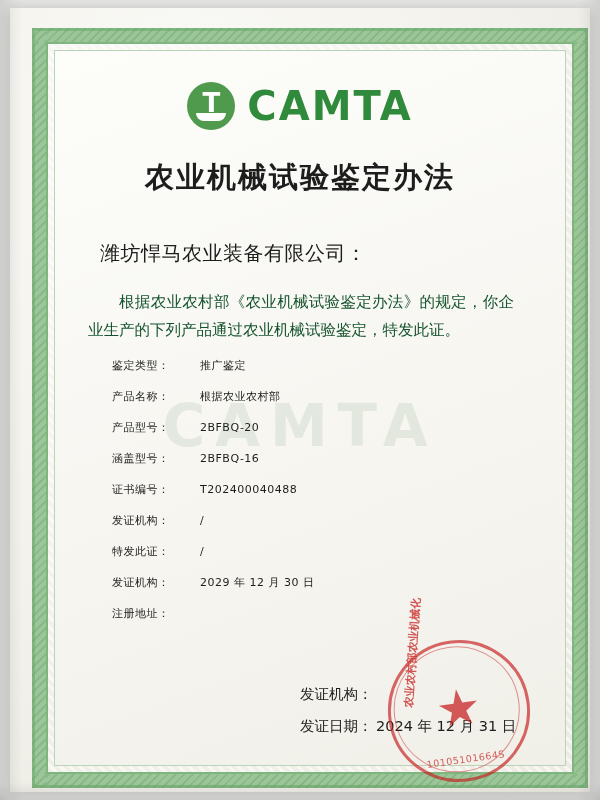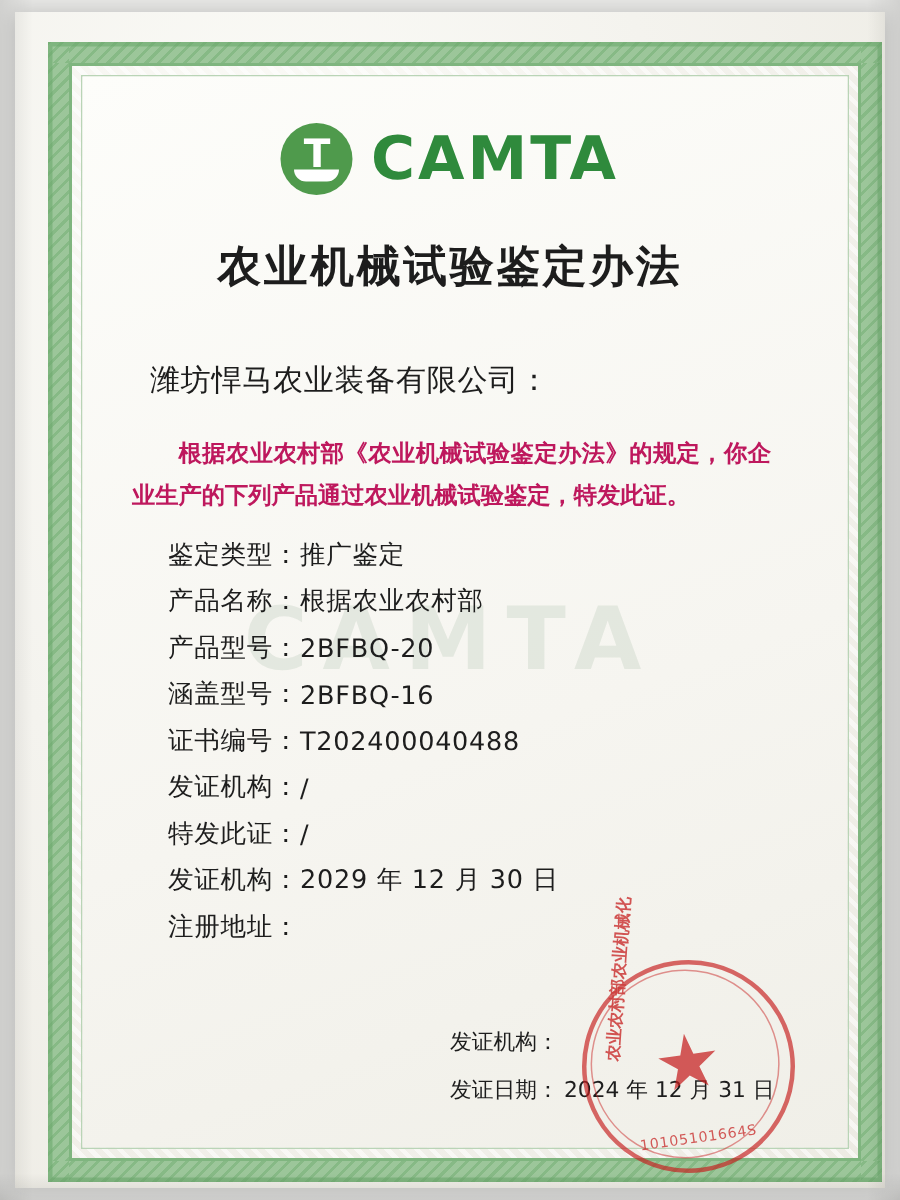--- a/index.html
+++ b/index.html
@@ -175,37 +175,36 @@
     margin-left: 12px;
   }
 
   .body-para {
     position: absolute;
     left: 88px;
     top: 288px;
     width: 426px;
     font-size: 15.5px;
     line-height: 28px;
-    color: #be185d;
+    color: #14532d;
     text-indent: 31px;
     text-align: justify;
-    font-weight: bold;
   }
 
   .fields {
     position: absolute;
     left: 112px;
     top: 350px;
     width: 420px;
   }
   .field-row {
     display: flex;
-    align-items: flex-end;
+    align-items: center;
     height: 31px;
-    font-size: 17px;
+    font-size: 11px;
     color: #1d1d1d;
   }
   .field-label {
     width: 88px;
     flex: none;
     letter-spacing: 0.5px;
   }
   .field-value {
     letter-spacing: 0.5px;
   }

